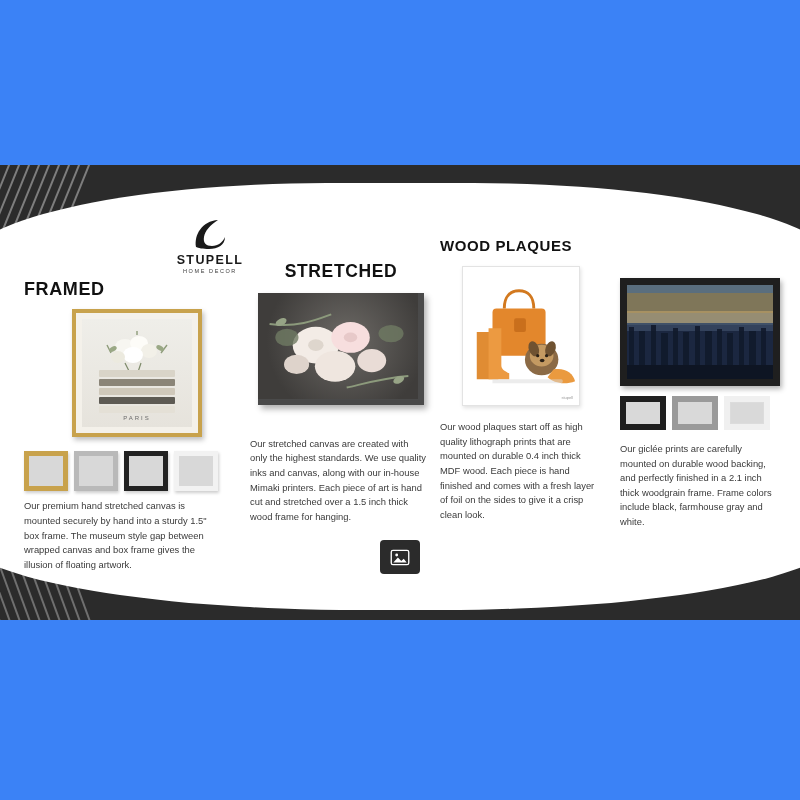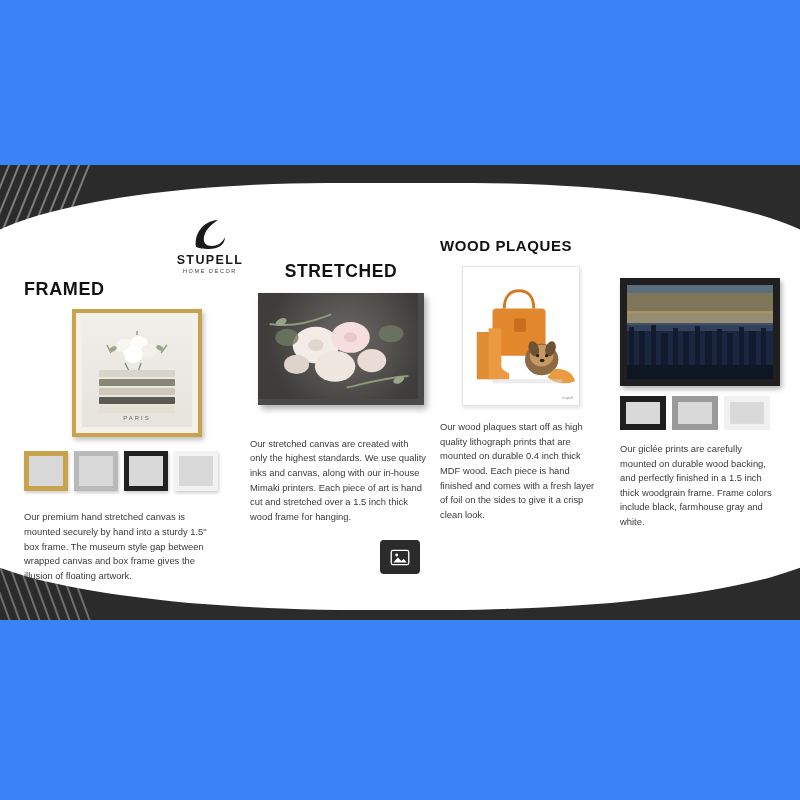--- a/index.html
+++ b/index.html
@@ -160,21 +160,21 @@
   }
   .swatch {
     width: 44px; height: 40px;
     border: 5px solid #c8a24c;
     background: #d8d8d8;
     box-shadow: 1px 2px 3px rgba(0,0,0,.2);
   }
   .sw-silver { border-color: #b9b9b9; }
   .sw-black  { border-color: #222222; }
   .sw-white  { border-color: #f2f2f2; }
-  #col1 .col-body { margin-top: 19px; width: 186px; }
+  #col1 .col-body { margin-top: 8px; width: 186px; }
 
   
   #col2 { left: 250px; top: 262px; width: 182px; }
   #col2 .col-title { font-size: 17.5px; text-align: center; }
   .c2-art {
     margin-top: 12px;
     width: 166px; height: 112px;
     margin-left: 8px;
     position: relative;
     background: #4a4a4a;
@@ -425,21 +425,21 @@
         <rect x="0" y="80" width="146" height="14" fill="#0e1523"></rect>
       </svg>
     </div>
 
     <div class="c4-frames">
       <div class="c4-frame"></div>
       <div class="c4-frame f-gray"></div>
       <div class="c4-frame f-white"></div>
     </div>
 
-    <div class="col-body">Our giclée prints are carefully mounted on durable wood backing, and perfectly finished in a 1.5 inch thick woodgrain frame. Frame colors include black, farmhouse gray and white.</div>
+    <div class="col-body">Our giclée prints are carefully mounted on durable wood backing, and perfectly finished in a 2.1 inch thick woodgrain frame. Frame colors include black, farmhouse gray and white.</div>
   </div>
 
   <div class="footer-pill" style="bottom:186px;">
     <div class="footer-icon-wrap">
       <svg viewBox="0 0 24 20" width="20" height="17">
         <rect x="1.5" y="1.5" width="21" height="17" rx="2" fill="none" stroke="#ffffff" stroke-width="1.6"></rect>
         <circle cx="8" cy="7" r="1.7" fill="#ffffff"></circle>
         <path d="M4 16 l5.5 -6 l4 4.2 l3 -2.6 l3.5 4.4 z" fill="#ffffff"></path>
       </svg>
     </div>

